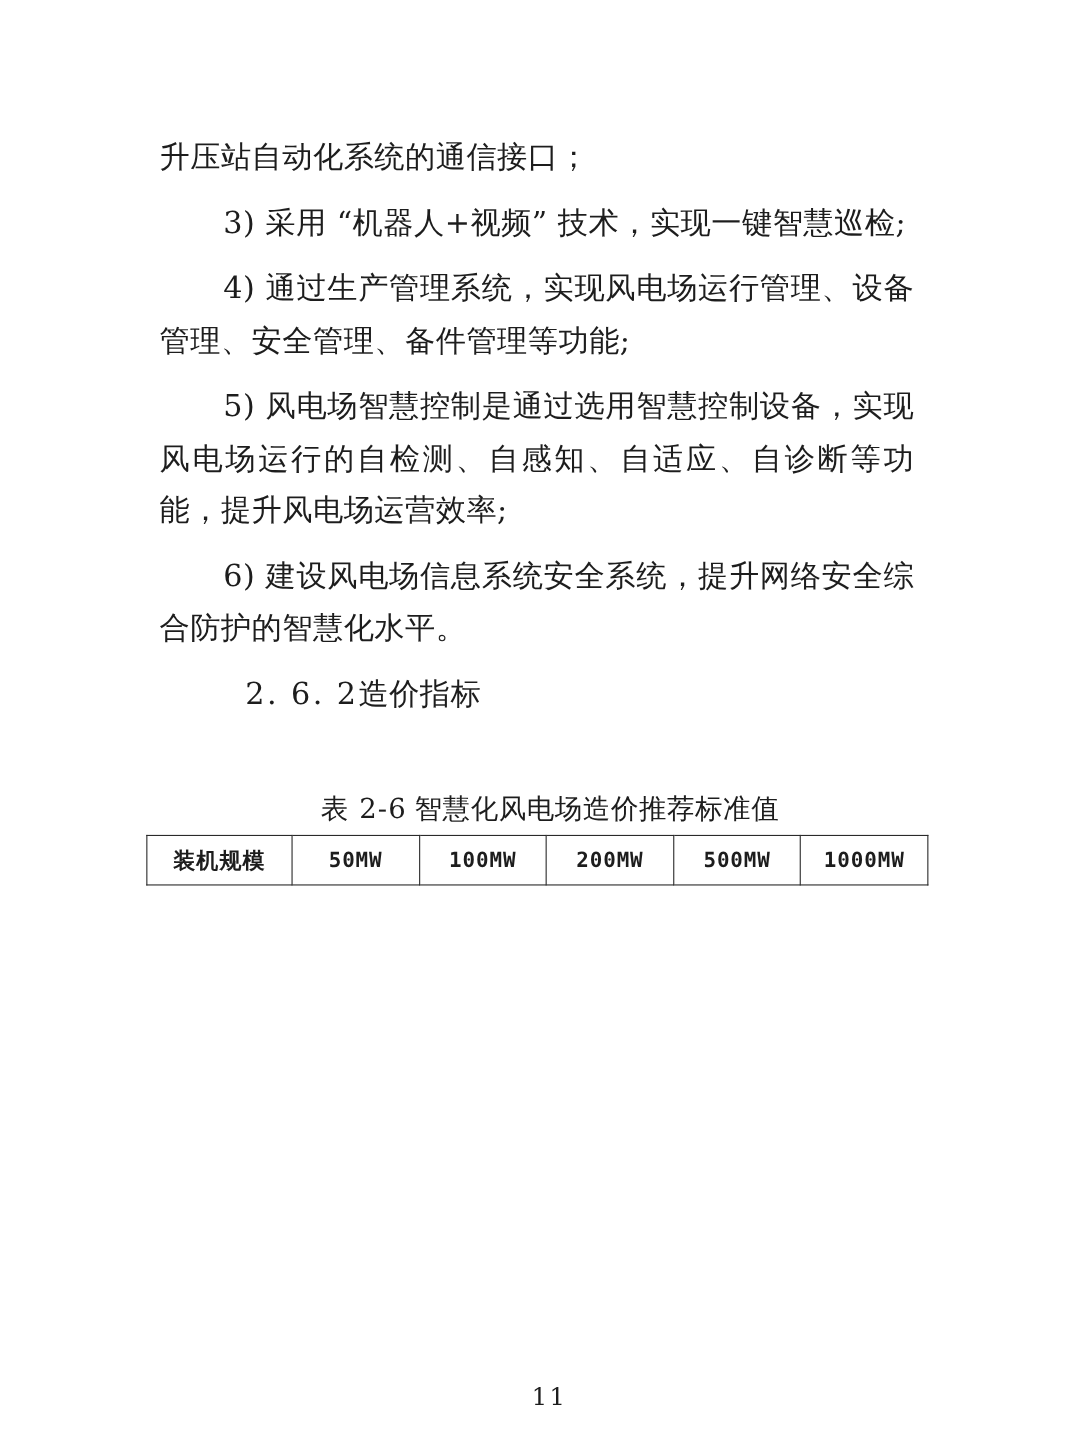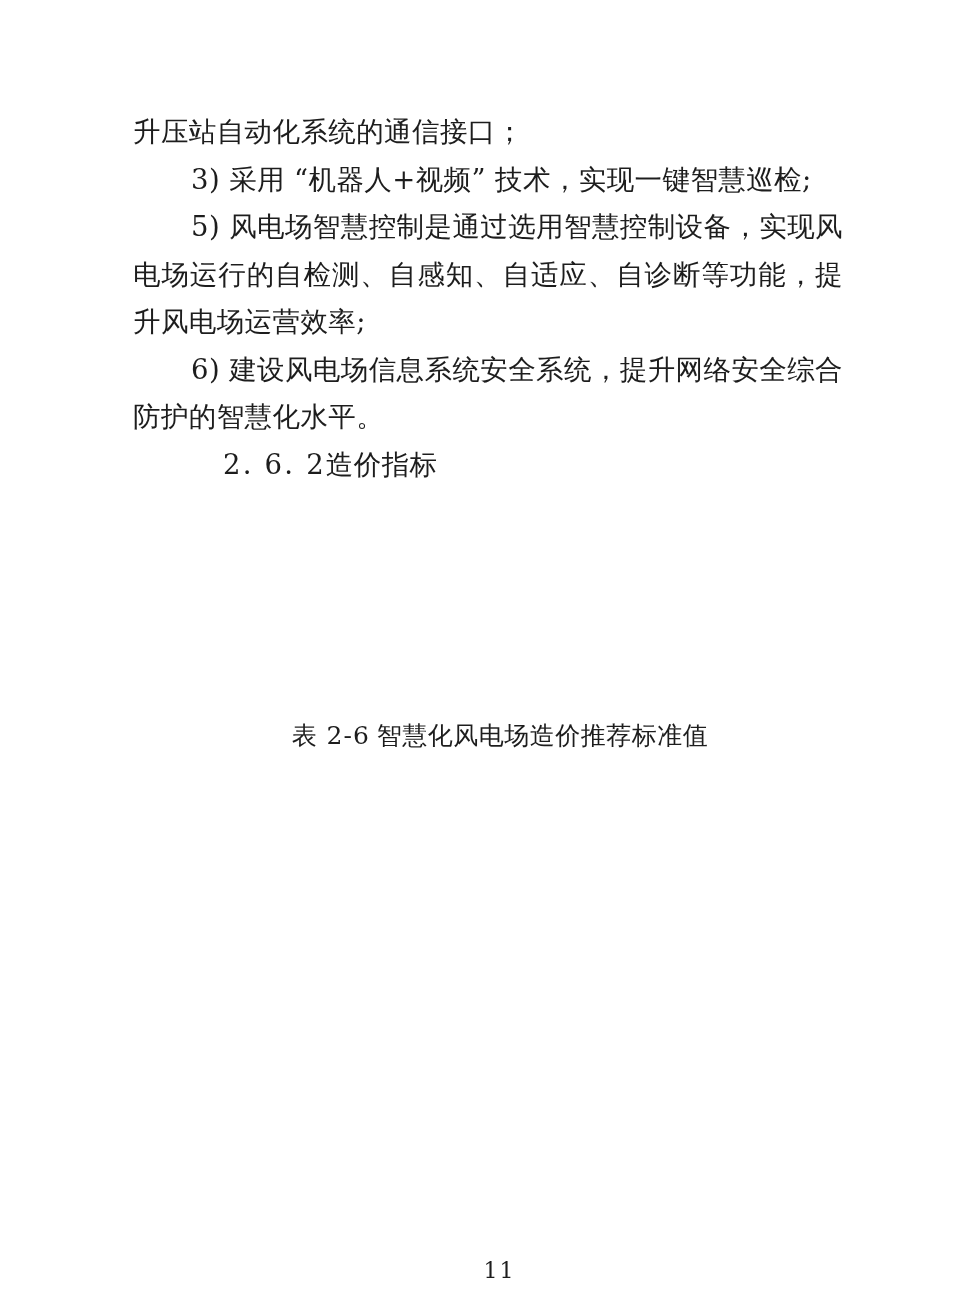--- a/index.html
+++ b/index.html
@@ -29,21 +29,21 @@
     width: 710px;
   }
 
   
   .para {
     font-size: 27.5px;
     line-height: 47.5px;
     text-align: justify;
     text-justify: inter-ideograph;
     letter-spacing: 0.4px;
-    margin: 0;
+    margin: 12px;
     color: #1d1d1d;
     font-family: "DejaVu Serif", "Liberation Serif", serif;
   }
   .para.indent {
     text-indent: 58px;
   }
   .para.noindent {
     text-indent: 0;
   }
 
@@ -139,20 +139,21 @@
 <body>
 
 <div class="page">
 
   <div class="content">
 
     <p class="para noindent">升压站自动化系统的通信接口；</p>
 
     <p class="para indent">3) 采用 “机器人+视频” 技术，实现一键智慧巡检;</p>
 
+    <p class="para indent">4) 通过生产管理系统，实现风电场运行管理、设备管理、安全管理、备件管理等功能;</p>
 
     <p class="para indent">5) 风电场智慧控制是通过选用智慧控制设备，实现风电场运行的自检测、自感知、自适应、自诊断等功能，提升风电场运营效率;</p>
 
     <p class="para indent">6) 建设风电场信息系统安全系统，提升网络安全综合防护的智慧化水平。</p>
 
     <p class="heading"><span class="num">2. 6. 2</span><span>造价指标</span></p>
 
 
   </div>
 
@@ -163,20 +164,28 @@
     <table class="spec">
       <colgroup>
         <col class="first">
           <col class="rest">
           <col class="rest">
         <col class="rest">
           <col class="rest">
           <col class="rest">
       </colgroup>
       <tbody>
+        <tr>
+          <td class="hdr-label">装机规模</td>
+          <td class="hdr-cell">50MW</td>
+          <td class="hdr-cell">100MW</td>
+          <td class="hdr-cell">200MW</td>
+          <td class="hdr-cell">500MW</td>
+          <td class="hdr-cell">1000MW</td>
+        </tr>
       </tbody>
     </table>
 
   </div>
 
   <div class="page-number">11</div>
 
 </div>
 
 </body></html>

